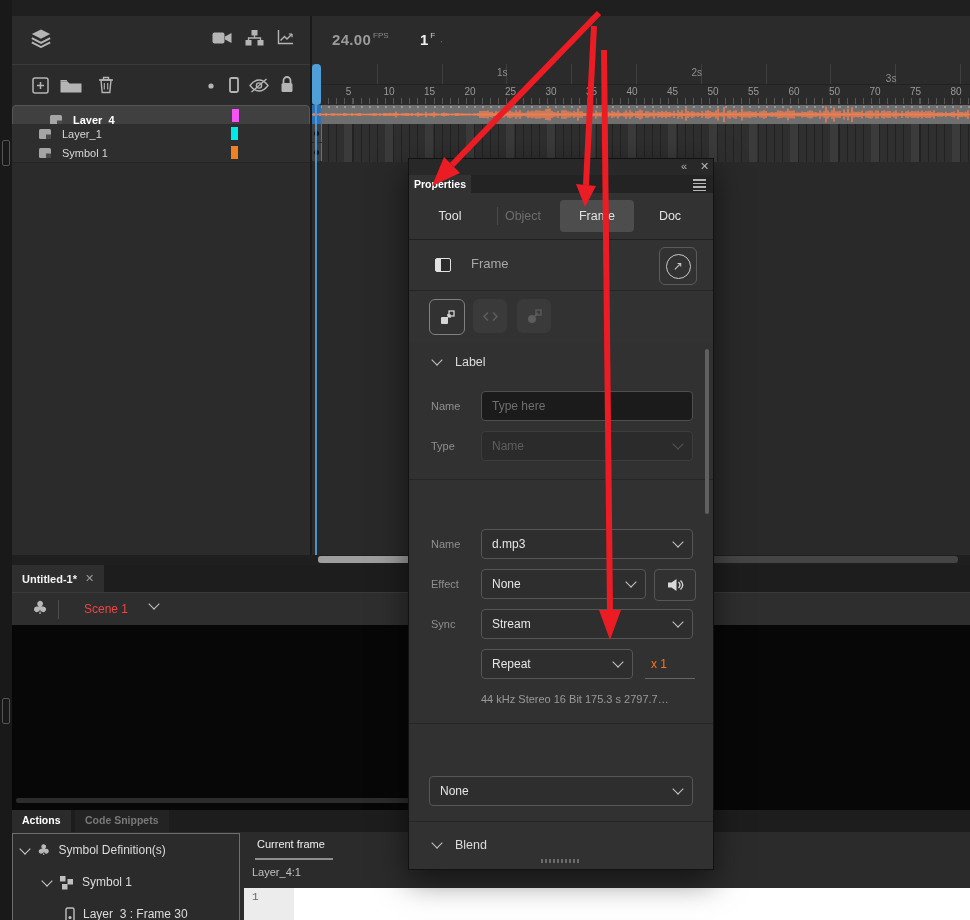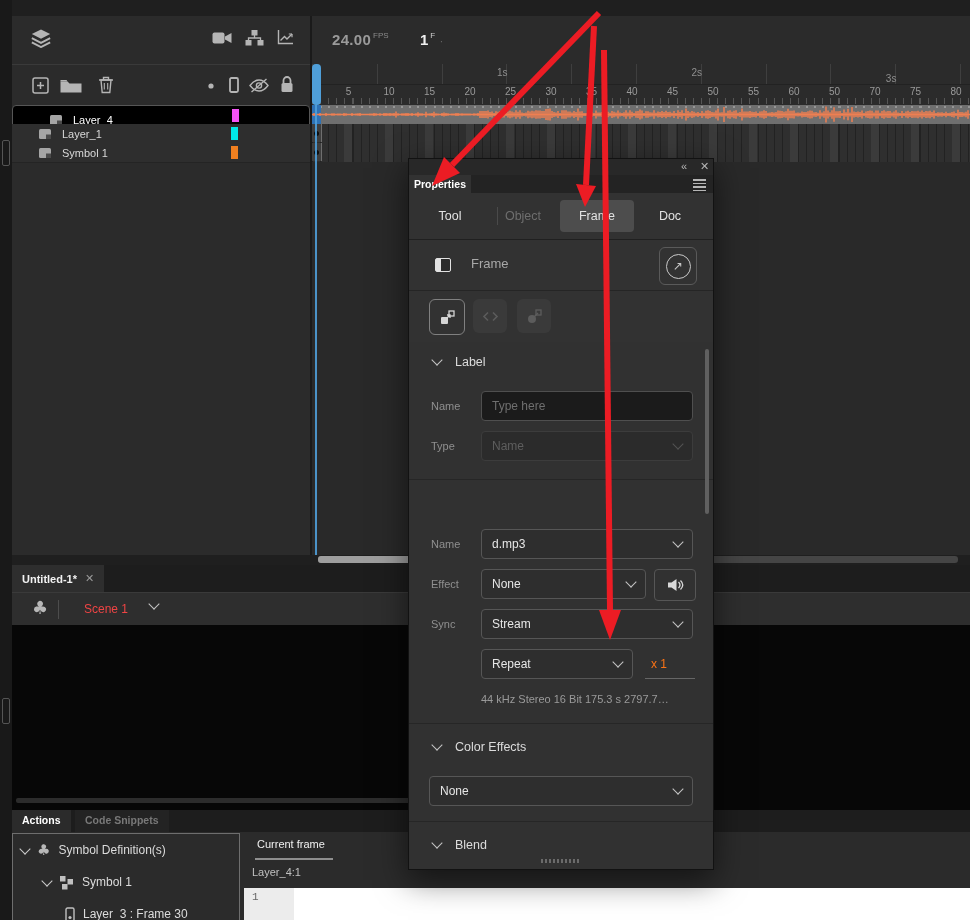--- a/index.html
+++ b/index.html
@@ -30,21 +30,21 @@
   .ruler-sec{left:0;top:0;width:660px;height:20px;border-bottom:1px solid #222;
      background:repeating-linear-gradient(90deg,#3f3f3f 0 1px,transparent 1px 64.8px);}
   .sec-label{position:absolute;top:3px;transform:translateX(-50%);font-size:10px;color:#8f8f8f;}
   .ruler-frames{left:0;top:20px;width:660px;height:21px;}
   .ruler-ticks{left:0;bottom:1px;width:660px;height:6px;
      background:repeating-linear-gradient(90deg,#555 0 1px,transparent 1px 8.1px);}
   .frame-label{position:absolute;top:2px;transform:translateX(-50%);font-size:10px;color:#9a9a9a;}
 
   .layer-row{position:absolute;left:0;width:298px;height:19px;border-bottom:1px solid #242424;
      background:#2e2e2e;display:flex;align-items:center;}
-  .layer-row.sel{background:#000000;}
+  .layer-row.sel{background:#404040;font-weight:bold;}
   .layer-row .lname{font-size:11px;color:#d8d8d8;margin-left:10px;}
   .layer-row.sel .lname{color:#fff;}
   .layer-row .licon{margin-left:26px;}
   .lswatch{position:absolute;left:219px;top:3px;width:7px;height:13px;}
 
   .row-wave{left:0;top:89px;width:660px;height:19px;background:#6f6f6f;}
   .row-wave::before{content:'';position:absolute;top:1px;left:0;right:0;height:2px;
      background:repeating-linear-gradient(90deg,#969696 0 2px,transparent 2px 8.1px);}
   .wave-sel{position:absolute;left:0;top:0;width:9px;height:19px;background:#2e72b5;}
   .row-grid{left:0;width:660px;height:19px;border-bottom:1px solid #202020;
@@ -492,24 +492,20 @@
       <div class="sel" style="left:72px;top:267px;width:212px;">
         <span>Stream</span>
         <span class="chev"></span>
       </div>
       <div class="loop-field" style="top:307px;">
         <span>x 1</span>
       </div>
       <span class="info-txt" style="top:351px;">44 kHz Stereo 16 Bit 175.3 s 2797.7…</span>
       <div class="divline" style="top:381px;"></div>
 
-      <div class="sec-head" style="top:397px;">
-        <span class="chev"></span>
-        <span>Color Effects</span>
-      </div>
       <div class="sel" style="left:20px;top:434px;width:264px;">
         <span>None</span>
         <span class="chev"></span>
       </div>
       <div class="divline" style="top:479px;"></div>
 
       <div class="sec-head" style="top:495px;">
         <span class="chev"></span>
         <span>Blend</span>
       </div>

